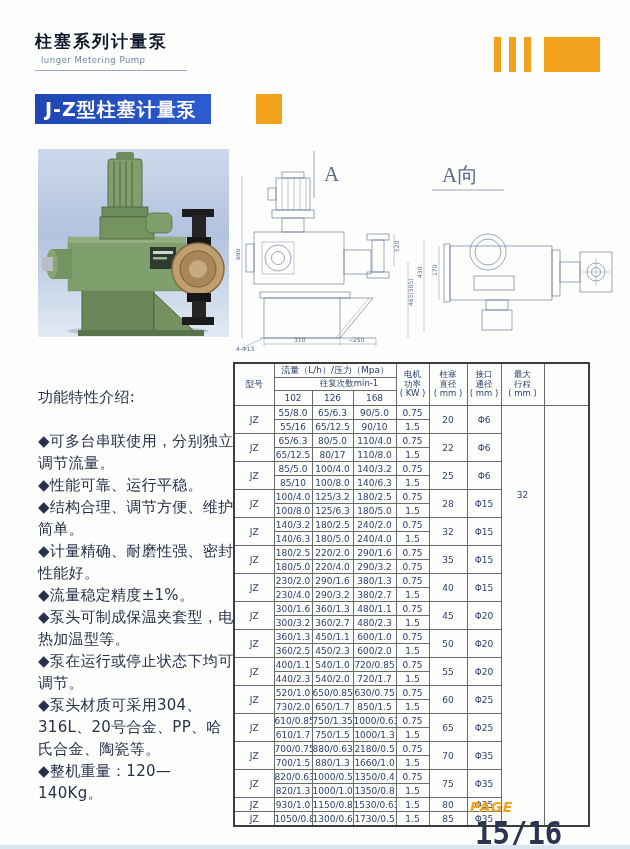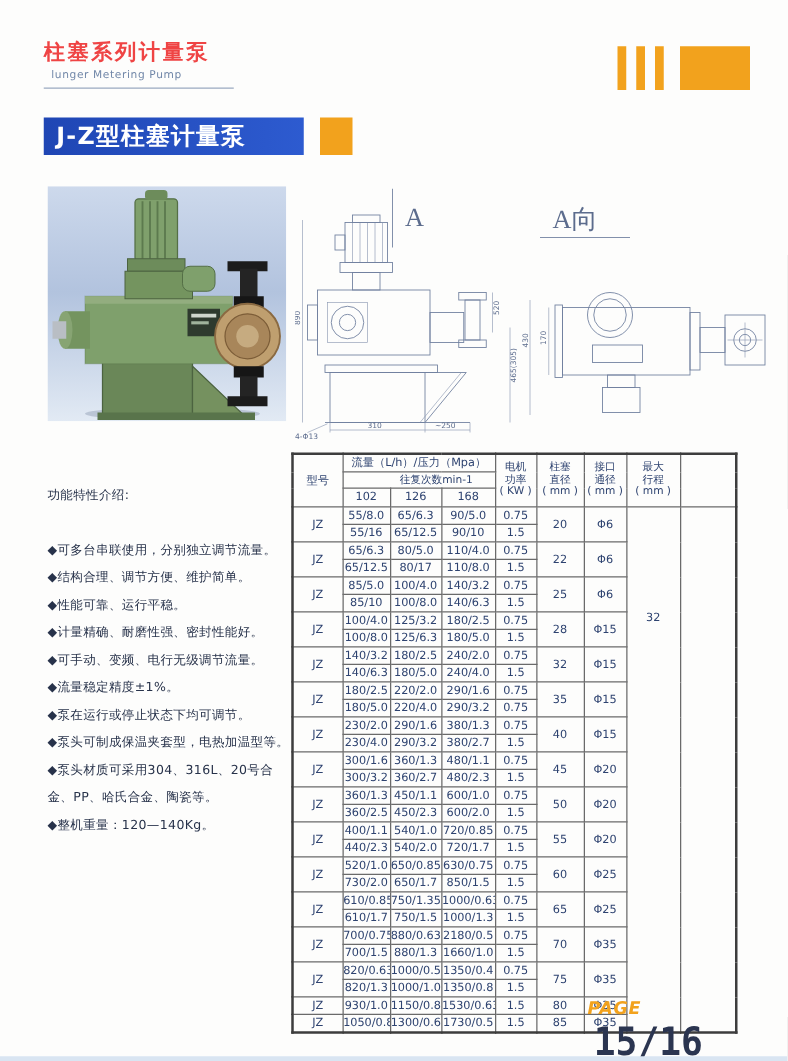--- a/index.html
+++ b/index.html
@@ -1,39 +1,39 @@
 <!DOCTYPE html>
 <html><head>
 <meta charset="utf-8">
 <style>
   html,body{margin:0;padding:0;background:#e8e8e8;}
   .page{position:relative;width:630px;height:849px;background:#fdfdfc;overflow:hidden;
         font-family:"DejaVu Sans","Liberation Sans",sans-serif;margin:0 auto;}
   
   .brand{position:absolute;left:35px;top:30px;}
-  .brand h1{margin:0;font-size:17px;font-weight:bold;color:#ef4444;letter-spacing:2px;}
+  .brand h1{margin:0;font-size:17px;font-weight:bold;color:#0f172a;letter-spacing:2px;}
   .brand .en{font-size:8.5px;color:#7187a8;margin:2px 0 5px 6px;letter-spacing:.5px;}
   .brand .rule{width:152px;border-bottom:1.5px solid #9aa9c0;}
   .orange-marks{position:absolute;top:37px;right:30px;display:flex;align-items:flex-start;}
   .orange-marks .thin{width:7px;height:35px;background:#f2a21d;margin-left:8px;}
   .orange-marks .wide{width:56px;height:35px;background:#f2a21d;margin-left:13px;}
   
-  .section-bar{position:absolute;left:35px;top:94px;width:208px;height:30px;
+  .section-bar{position:absolute;left:35px;top:94px;width:176px;height:30px;
         background:linear-gradient(90deg,#1f46b4,#2d5bd0);color:#fff;font-size:19px;
         font-weight:bold;line-height:30px;padding-left:10px;letter-spacing:1px;box-sizing:border-box;}
   .section-square{position:absolute;left:256px;top:94px;width:26px;height:30px;background:#f2a21d;}
   
   .photo{position:absolute;left:38px;top:149px;width:191px;height:188px;}
   .drawings{position:absolute;left:236px;top:148px;width:386px;height:204px;}
   .drawings text{fill:#5c6c8d;font-family:"DejaVu Sans",sans-serif;}
   .drawings .big{font-family:"Liberation Serif","DejaVu Serif",serif;font-size:21px;}
   .dline{stroke:#70809f;stroke-width:.7;fill:none;}
   .dthin{stroke:#8b98b2;stroke-width:.5;fill:none;}
   
-  .features{position:absolute;left:38px;top:386px;width:196px;font-size:10px;
+  .features{position:absolute;left:38px;top:386px;width:196px;font-size:15px;
         line-height:22px;color:#27324a;letter-spacing:.3px;}
   .features .head{margin-bottom:22px;}
   
   .spec{position:absolute;left:233px;top:362px;}
   table{border-collapse:collapse;table-layout:fixed;width:355px;
         font-size:9px;color:#2e4370;}
   td,th{border:1px solid #6a6a6a;padding:0;text-align:center;font-weight:normal;
         overflow:hidden;white-space:nowrap;}
   table{border:2px solid #3d3d3d;}
   .hr1{height:14px;} .hr2{height:13px;} .hr3{height:15px;}
@@ -196,27 +196,26 @@
       <line x1="188" y1="92" x2="188" y2="184" class="dthin"></line>
       <text x="186" y="130" transform="rotate(-90 186,130)">430</text>
       <line x1="203" y1="98" x2="203" y2="152" class="dthin"></line>
       <text x="201" y="128" transform="rotate(-90 201,128)">170</text>
     </g>
   </svg>
 
   <div class="features">
     <div class="head">功能特性介绍:</div>
     <div>◆可多台串联使用，分别独立调节流量。</div>
+    <div>◆性能可靠、运行平稳。</div>
     <div>◆结构合理、调节方便、维护简单。</div>
-    <div>◆性能可靠、运行平稳。</div>
     <div>◆计量精确、耐磨性强、密封性能好。</div>
-    <div>◆可手动、变频、电行无级调节流量。</div>
     <div>◆流量稳定精度±1%。</div>
+    <div>◆泵头可制成保温夹套型，电热加温型等。</div>
     <div>◆泵在运行或停止状态下均可调节。</div>
-    <div>◆泵头可制成保温夹套型，电热加温型等。</div>
     <div>◆泵头材质可采用304、316L、20号合金、PP、哈氏合金、陶瓷等。</div>
     <div>◆整机重量：120—140Kg。</div>
   </div>
 
   <div class="spec">
     <table>
       <colgroup>
         <col style="width:40px">
           <col style="width:38px">
           <col style="width:41px">

